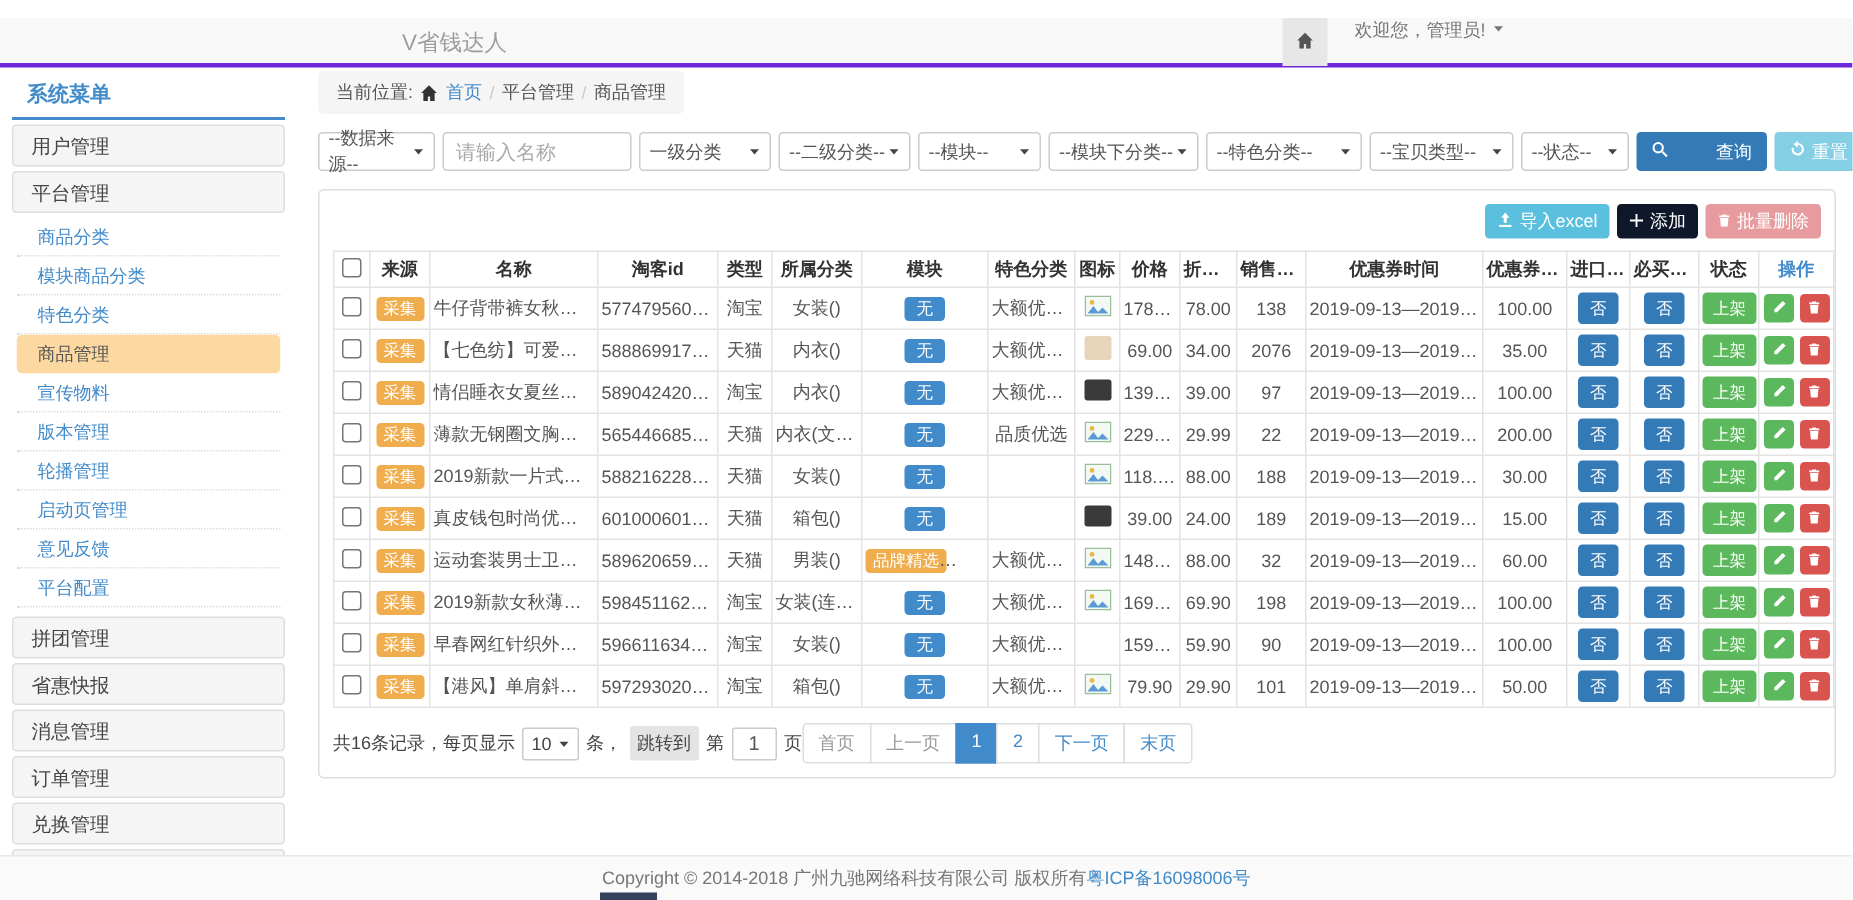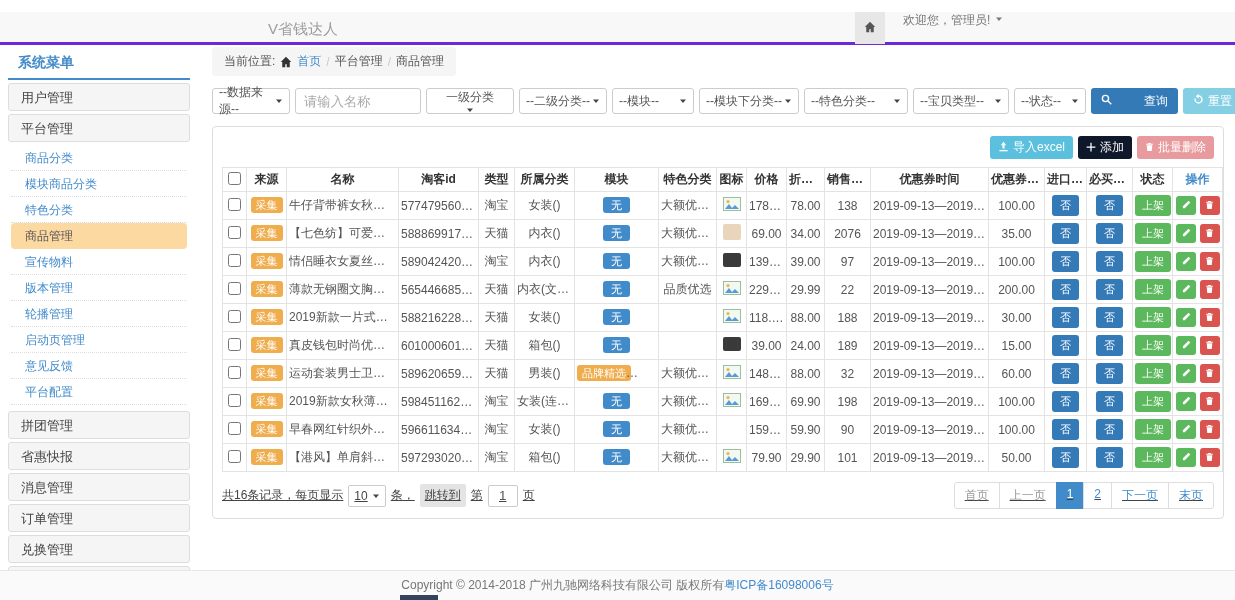--- a/index.html
+++ b/index.html
@@ -62,21 +62,21 @@
   .tbtn-green { background:#5cb85c; color:#fff; border-radius:3px; padding:3px 7px; font-size:11px; cursor:pointer; display:inline-block; }
   .opbtn { width:20px; height:19px; border-radius:3px; display:inline-flex; align-items:center;
     justify-content:center; color:#fff; cursor:pointer; vertical-align:middle; }
   .op-edit { background:#5cb85c; margin-right:4px; }
   .op-del { background:#d9534f; }
   .thumb-light { display:inline-block; width:18px; height:16px; background:#e8d5bc; border-radius:2px; }
   .thumb-dark { display:inline-block; width:18px; height:14px; background:#3a3a3a; border-radius:2px; }
   .module-cell-extra { margin-left:3px; color:#555; }
 
   
-  .pagebar { display:flex; justify-content:space-between; align-items:center; margin-top:10px; color:#444;text-decoration:underline; }
+  .pagebar { display:flex; align-items:center; margin-top:10px; color:#444; }
   .pagebar-left { display:flex; align-items:center; gap:5px; }
   .mini-select { height:22px; border:1px solid #ccc; border-radius:2px; background:#fff; display:inline-flex;
     align-items:center; gap:4px; padding:0 5px; cursor:pointer; }
   .jump-btn { background:#e4e4e4; border-radius:2px; padding:3px 5px; cursor:pointer; }
   .page-input { width:30px; height:22px; border:1px solid #ccc; border-radius:2px; text-align:center; color:#555; }
   .pager { display:flex; }
   .pg { border:1px solid #ddd; padding:4px 10px; margin-left:-1px; color:#428bca; background:#fff; cursor:pointer; }
   .pg:first-child { border-radius:3px 0 0 3px; margin-left:0; }
   .pg:last-child { border-radius:0 3px 3px 0; }
   .pg.muted { color:#999; }
@@ -152,21 +152,21 @@
     <div class="fselect" style="width:78px">
       <span>--数据来源--</span>
       <span class="caret">
           <svg width="8" height="8" viewBox="0 0 16 16">
             <path d="M2 5h12L8 12 2 5z" fill="currentColor"></path>
           </svg>
         </span>
     </div>
     <input class="finput" placeholder="请输入名称" style="">
     <span id="filter-selects" style="display:flex;gap:5px;align-items:center">
-        <div class="fselect" style="width: 88px; flex-direction: column;">
+        <div class="fselect" style="width: 88px;">
           <span>一级分类</span>
           <span class="caret">
             <svg width="8" height="8" viewBox="0 0 16 16">
               <path d="M2 5h12L8 12 2 5z" fill="currentColor"></path>
             </svg>
           </span>
         </div>
         <div class="fselect" style="width: 88px;">
           <span>--二级分类--</span>
           <span class="caret">

